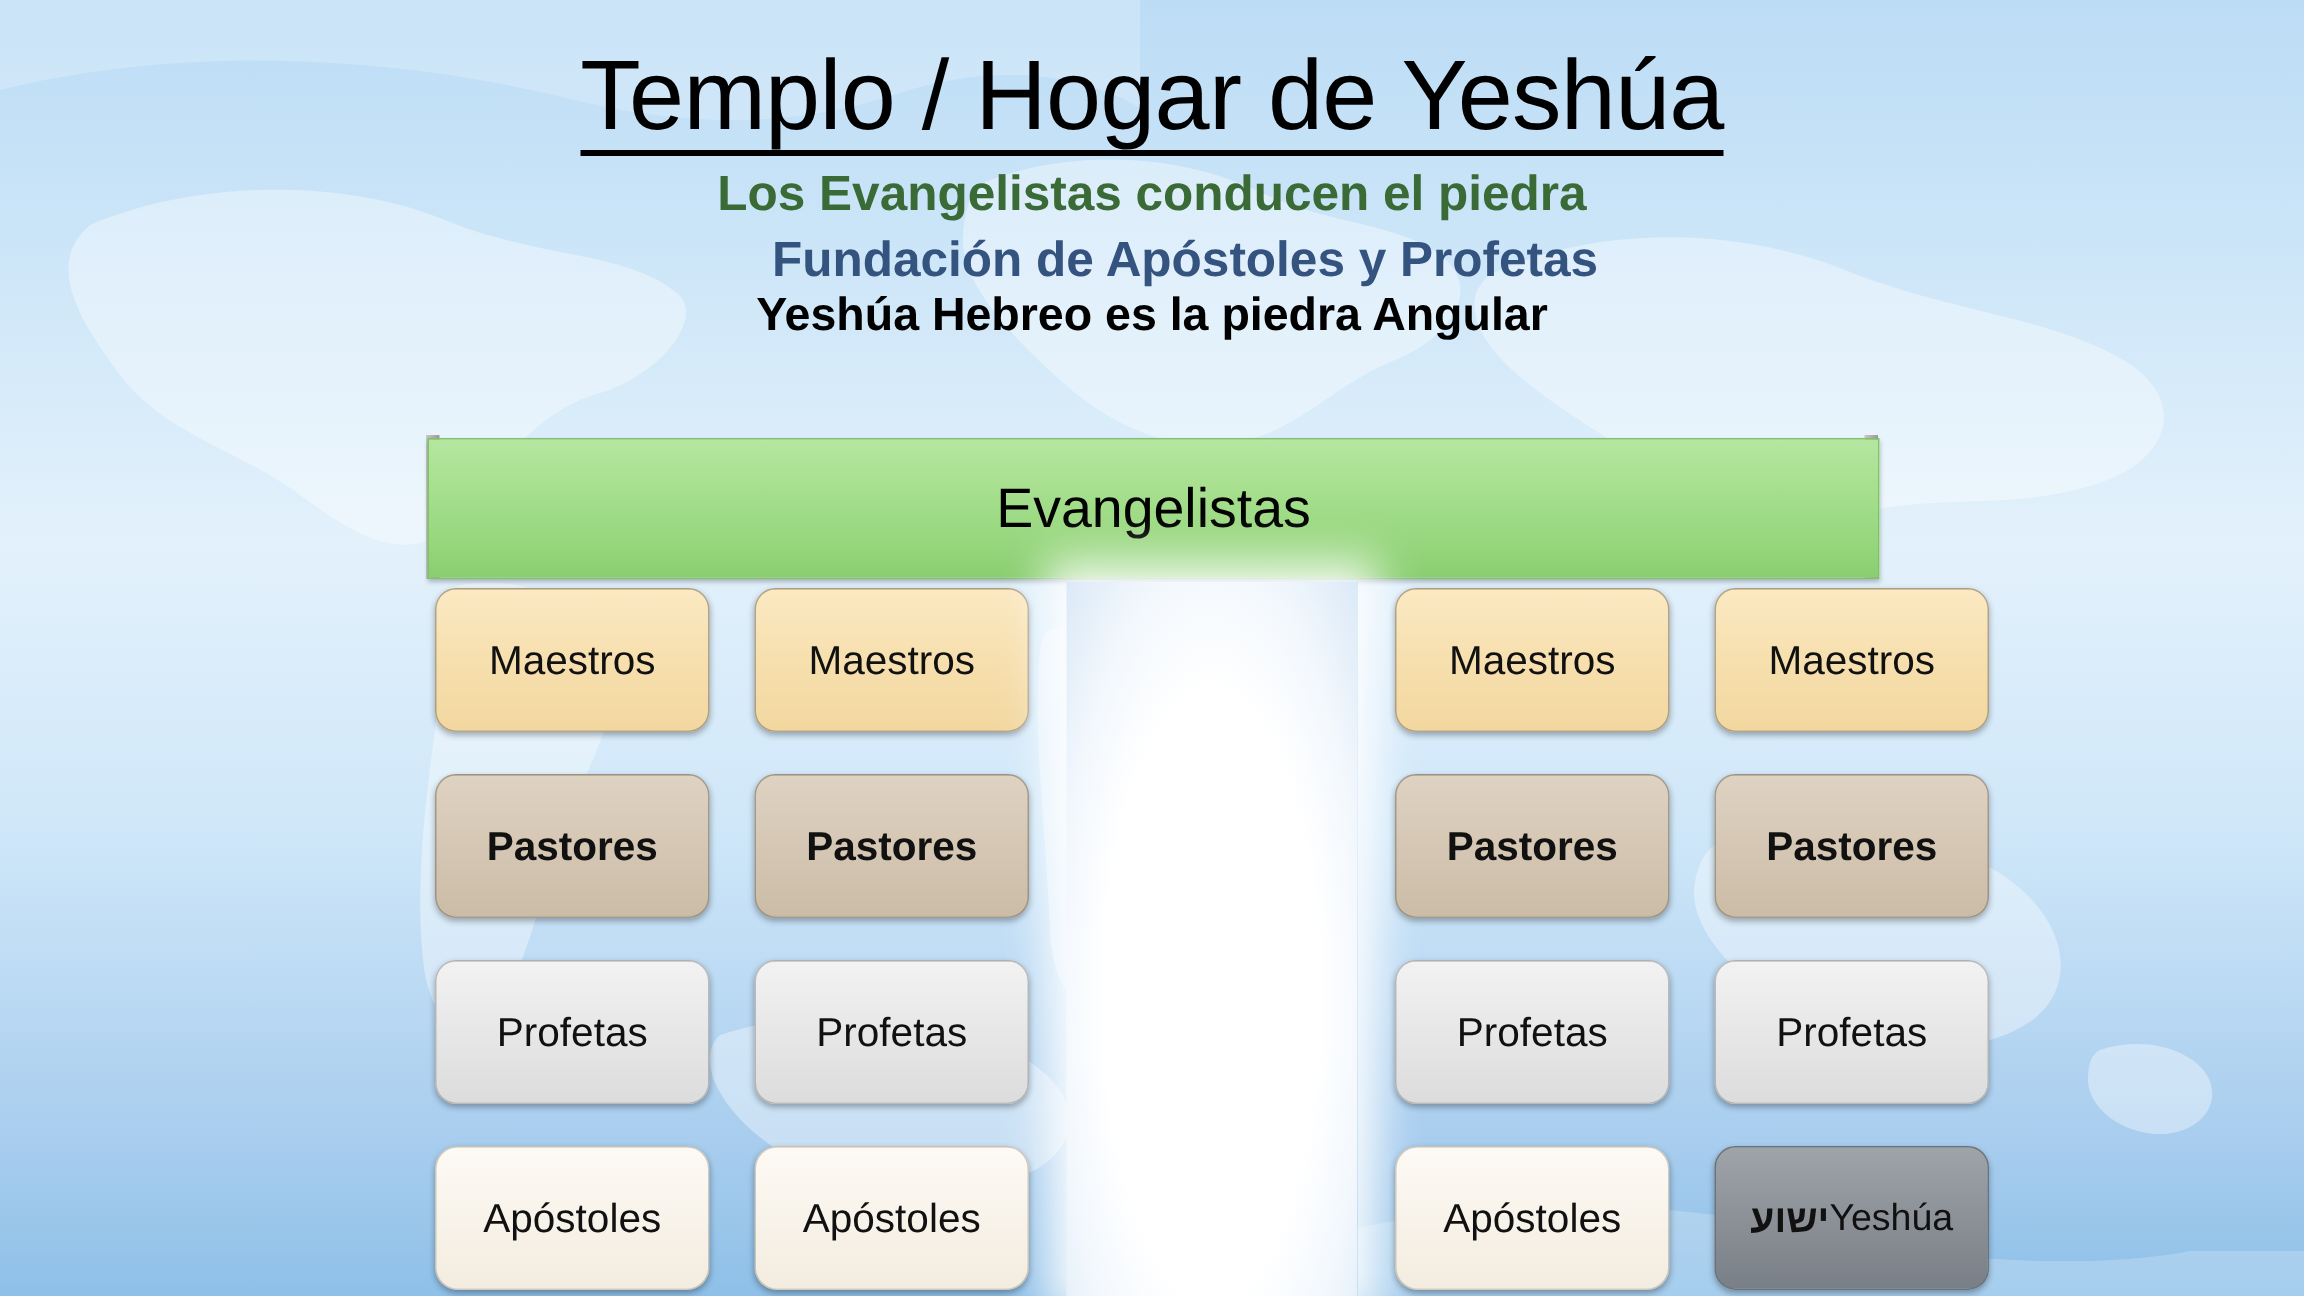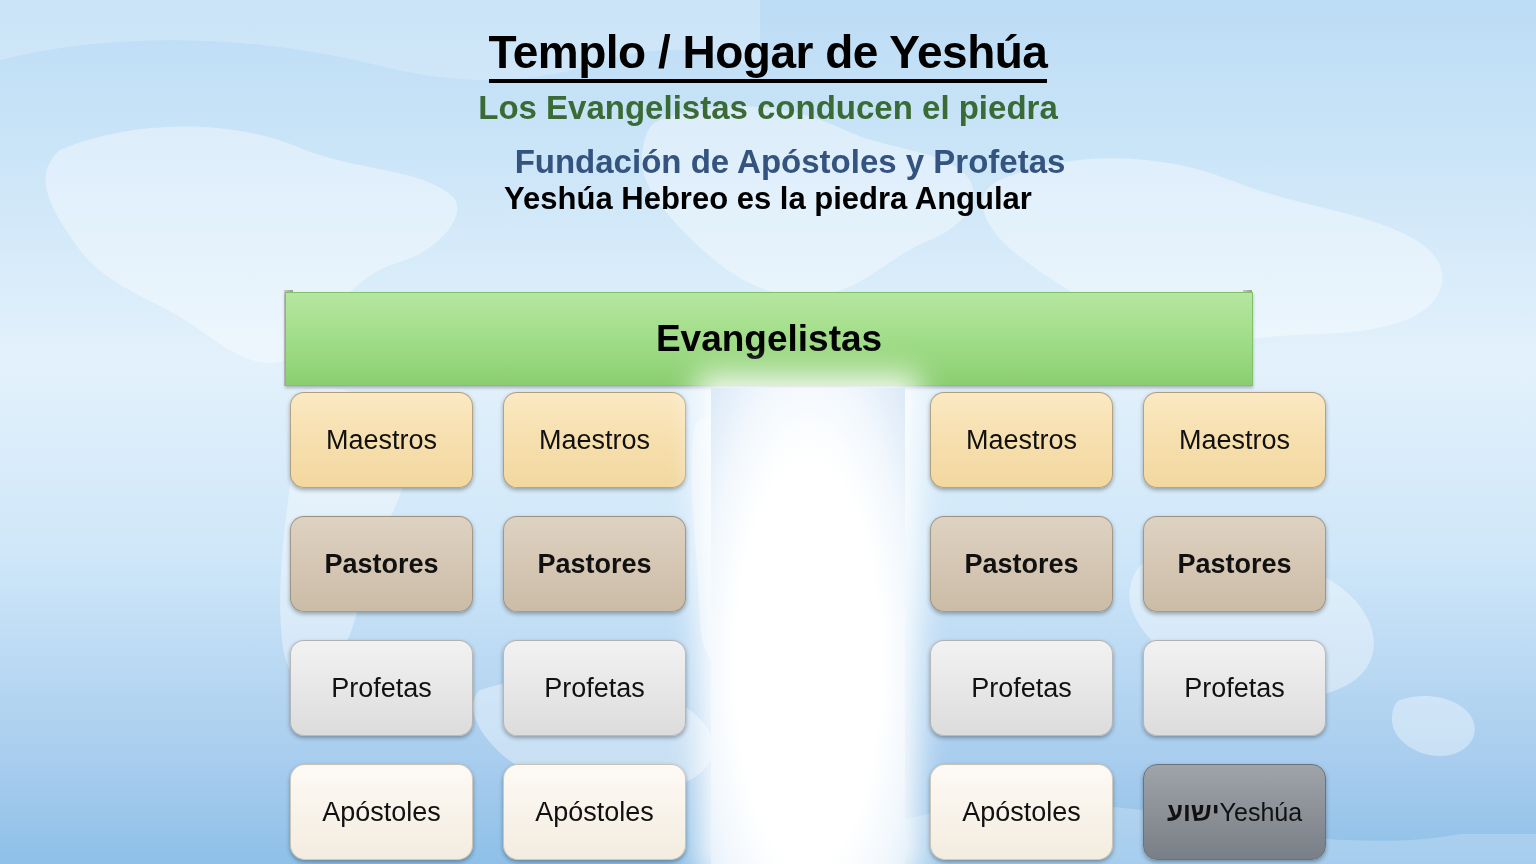--- a/index.html
+++ b/index.html
@@ -29,22 +29,22 @@
   
   .titles {
     position: absolute;
     top: 28px;
     left: 0;
     width: 100%;
     text-align: center;
     z-index: 3;
   }
   .t-main {
-    font-size: 46px;
-    font-weight: bold;
+    font-size: 66px;
+    font-weight: normal;
     color: #000000;
     letter-spacing: -0.5px;
     line-height: 1.08;
     display: inline-block;
     border-bottom: 4px solid #000;
     padding-bottom: 1px;
   }
   .t-evang {
     margin-top: 6px;
     font-size: 33px;
@@ -58,21 +58,21 @@
     font-weight: bold;
     color: #f0d79a;
     text-shadow:
       -1px -1px 0 #c9a96a,
        1px -1px 0 #c9a96a,
       -1px  1px 0 #c9a96a,
        1px  1px 0 #c9a96a;
     line-height: 1.15;
   }
   .t-fund {
-    margin-top: 16px;
+    margin-top: 6px;
     font-size: 33px;
     font-weight: bold;
     color: #34547f;
     line-height: 1.15;
     padding-left: 44px;
   }
   .t-corner {
     margin-top: 0px;
     font-size: 31px;
     font-weight: bold;
@@ -99,21 +99,21 @@
     height: 92px;
     background: linear-gradient(180deg,#b5e6a0 0%, #a7e08f 35%, #98d77e 72%, #8ace70 100%);
     border: 1px solid #7fc267;
     box-shadow: 0 2px 3px rgba(0,0,0,0.25);
     display: flex;
     align-items: center;
     justify-content: center;
   }
   .lintel-label {
     font-size: 37px;
-    font-weight: bold;
+    font-weight: normal;
     color: #000;
   }
   .post-l, .post-r {
     position: absolute;
     top: -2px;
     width: 9px;
     height: 96px;
     background: linear-gradient(90deg,#c9c9c9,#9a9a9a);
   }
   .post-l { left: -1px; }

